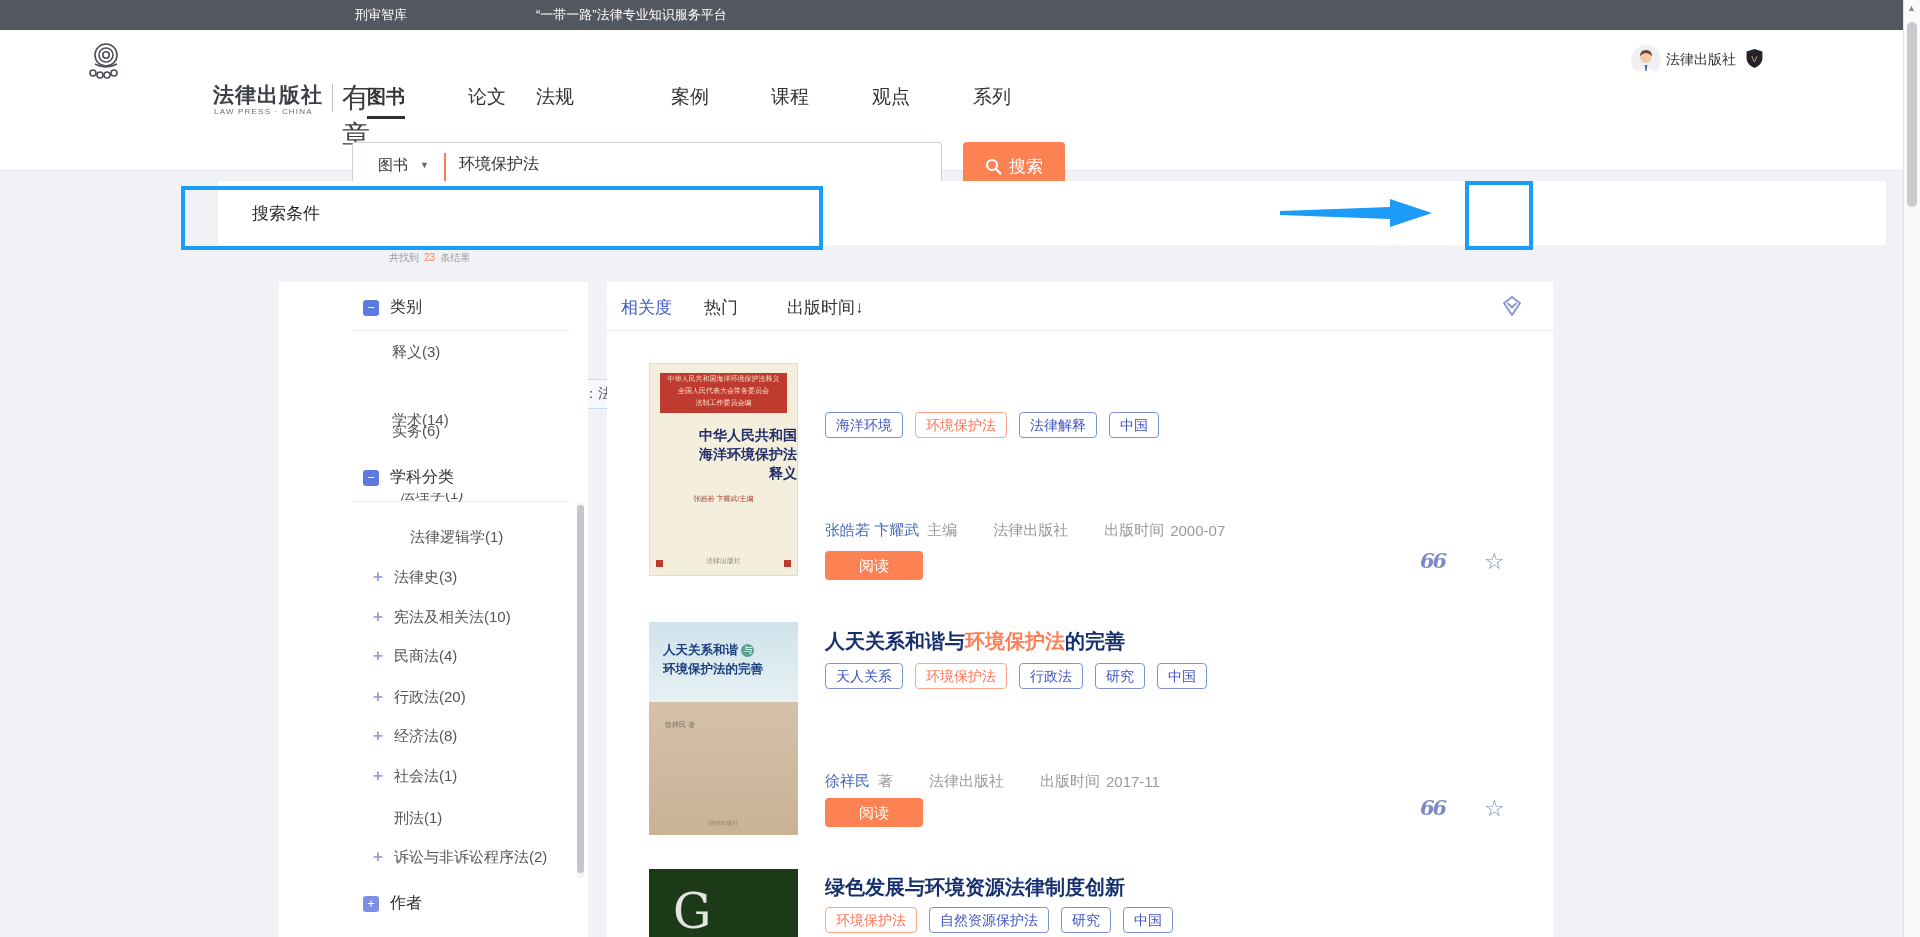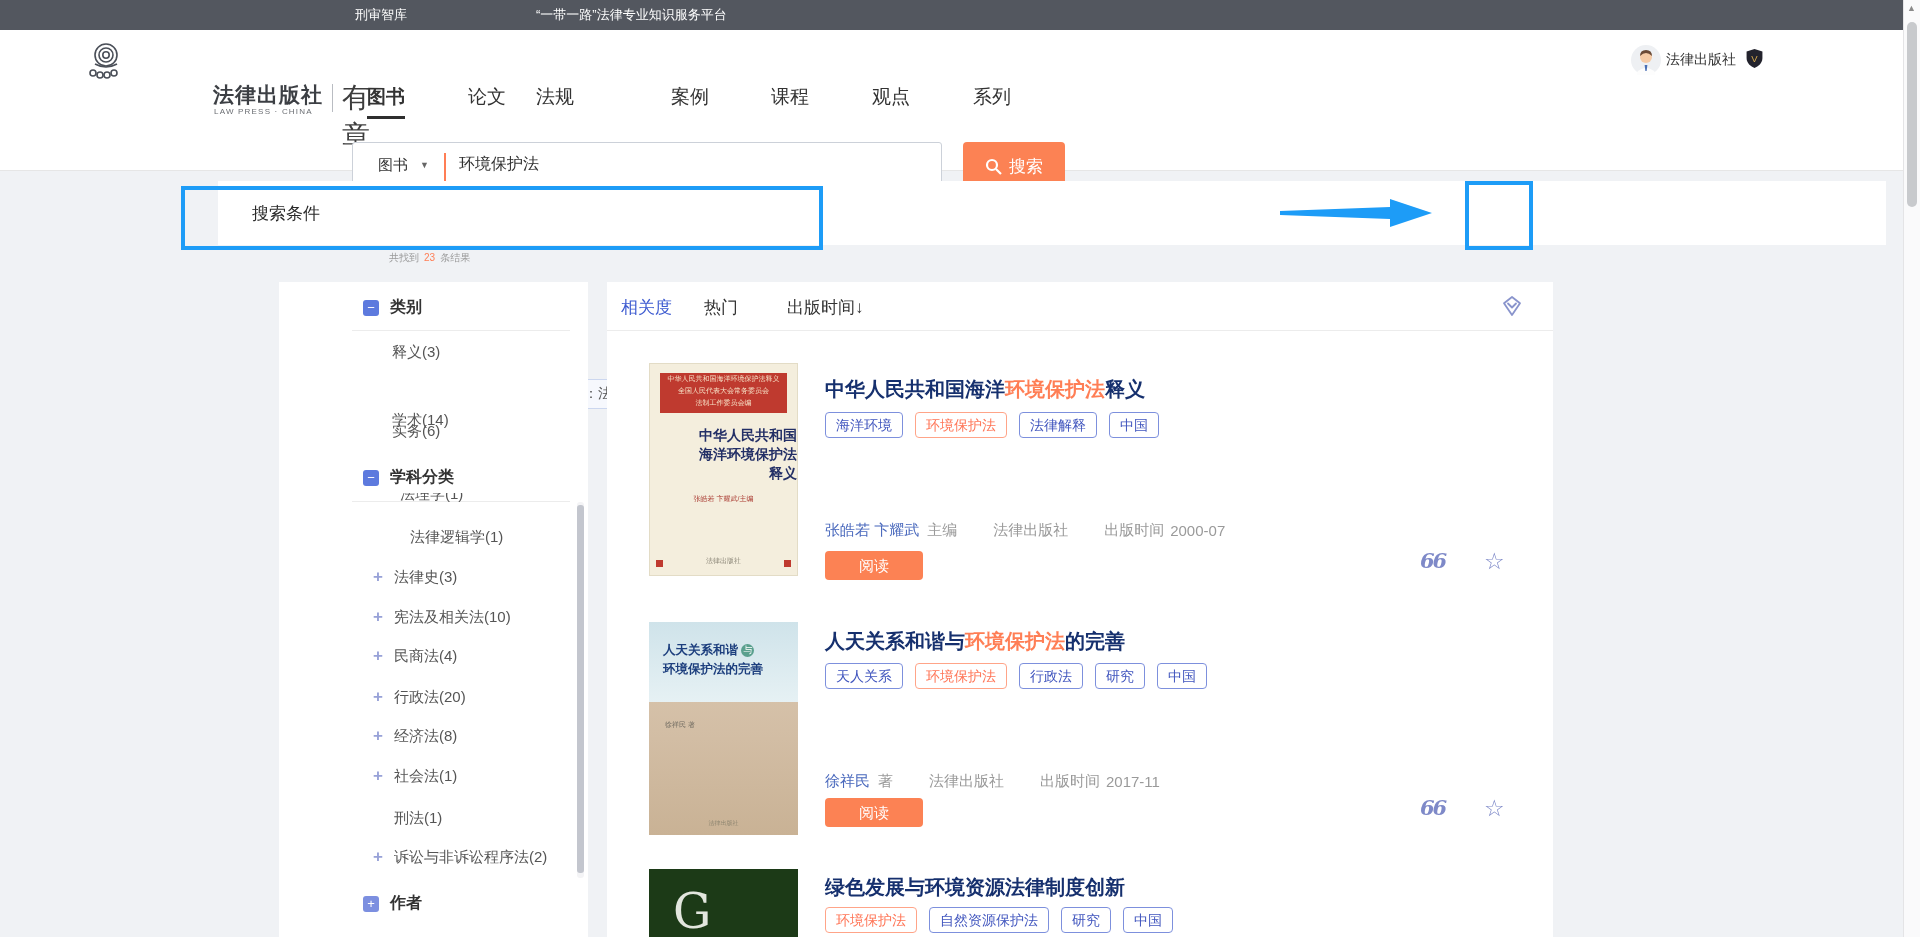--- a/index.html
+++ b/index.html
@@ -45,21 +45,21 @@
   .summary{left:389px;top:251px;font-size:10px;color:#9a9a9a;}
   .summary .cnt{color:#ff7e55;margin:0 5px;}
 
   
   .side-card{left:279px;top:282px;width:309px;height:655px;background:#fff;}
   .main-card{left:607px;top:282px;width:946px;height:655px;background:#fff;}
 
   
   .sec-head{display:flex;align-items:center;gap:11px;}
   .sq-icon{width:16px;height:16px;border-radius:3px;background:#5d7ade;color:#fff;font-size:13px;line-height:15px;text-align:center;}
-  .sec-label{font-size:16px;color:#333;font-weight:700;}
+  .sec-label{font-size:16px;color:#333;font-weight:400;}
   .side-div{left:352px;width:218px;height:1px;background:#ececec;}
   .side-item{font-size:15px;color:#555;cursor:pointer;}
   .plus-row{display:flex;cursor:pointer;}
   .plus-g{width:21px;font-size:17px;font-weight:bold;color:#98a2d8;line-height:18px;}
   .side-scrollbar{left:577px;top:502px;width:7px;height:376px;background:#f4f4f6;border-radius:3px;}
   .side-thumb{left:577px;top:505px;width:7px;height:368px;background:#c3c6ce;border-radius:3px;cursor:pointer;}
 
   
   .sort-item{top:296px;font-size:17px;color:#333;cursor:pointer;}
   .sort-item.active{color:#3c5ad0;}
@@ -283,23 +283,20 @@
 全国人民代表大会常务委员会
 法制工作委员会编</div>
     <div class="c1-title pre">中华人民共和国
 海洋环境保护法
 释义</div>
     <div class="c1-by">张皓若 卞耀武/主编</div>
     <div class="c1-imprint">法律出版社</div>
     <div class="c1-sq" style="left:6px;"></div>
     <div class="c1-sq" style="right:6px;"></div>
   </div>
-  <div class="abs book-title" style="left:825px;top:376px;">
-    <span>中华人民共和国海洋</span><span class="hl">环境保护法</span><span>释义</span>
-  </div>
   <div class="abs tagrow" style="left:825px;top:412px;">
     <span class="tag">海洋环境</span>
     <span class="tag orange">环境保护法</span>
     <span class="tag">法律解释</span>
     <span class="tag">中国</span>
   </div>
   <div class="abs byline" style="left:825px;top:521px;">
     <span class="authors">张皓若 卞耀武</span>
     <span style="margin-left:8px;">主编</span>
     <span style="margin-left:36px;">法律出版社</span>

